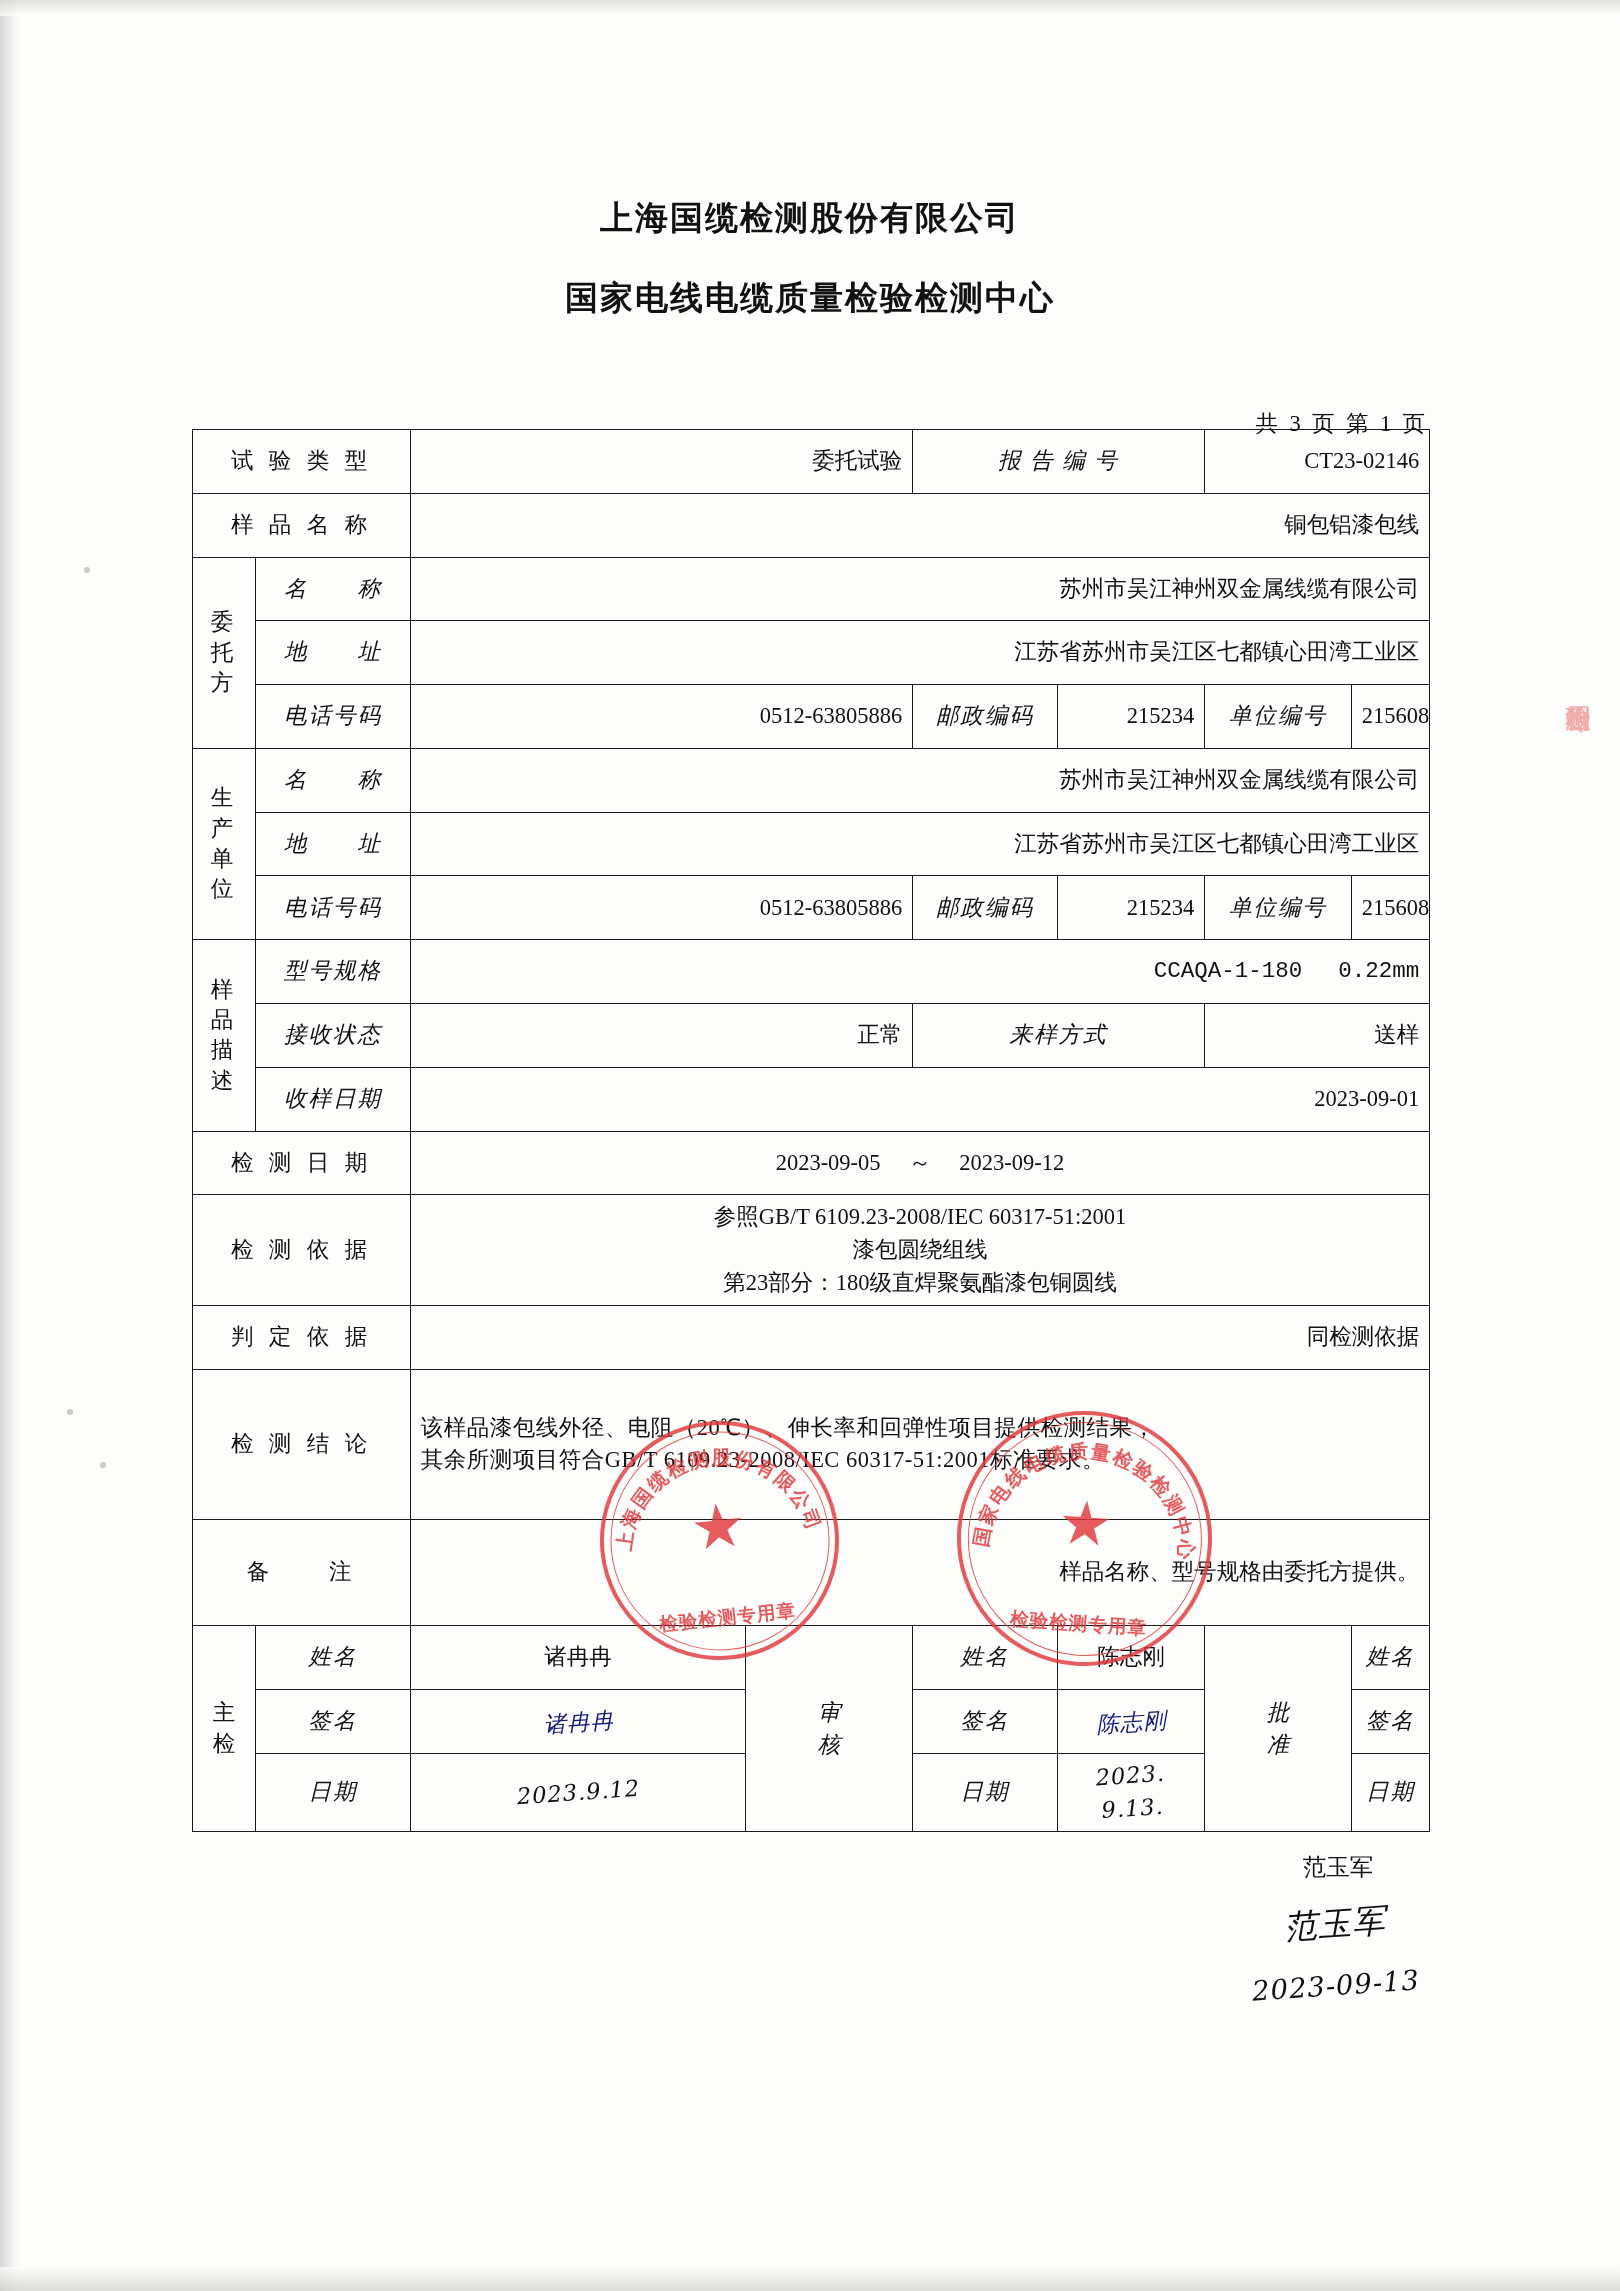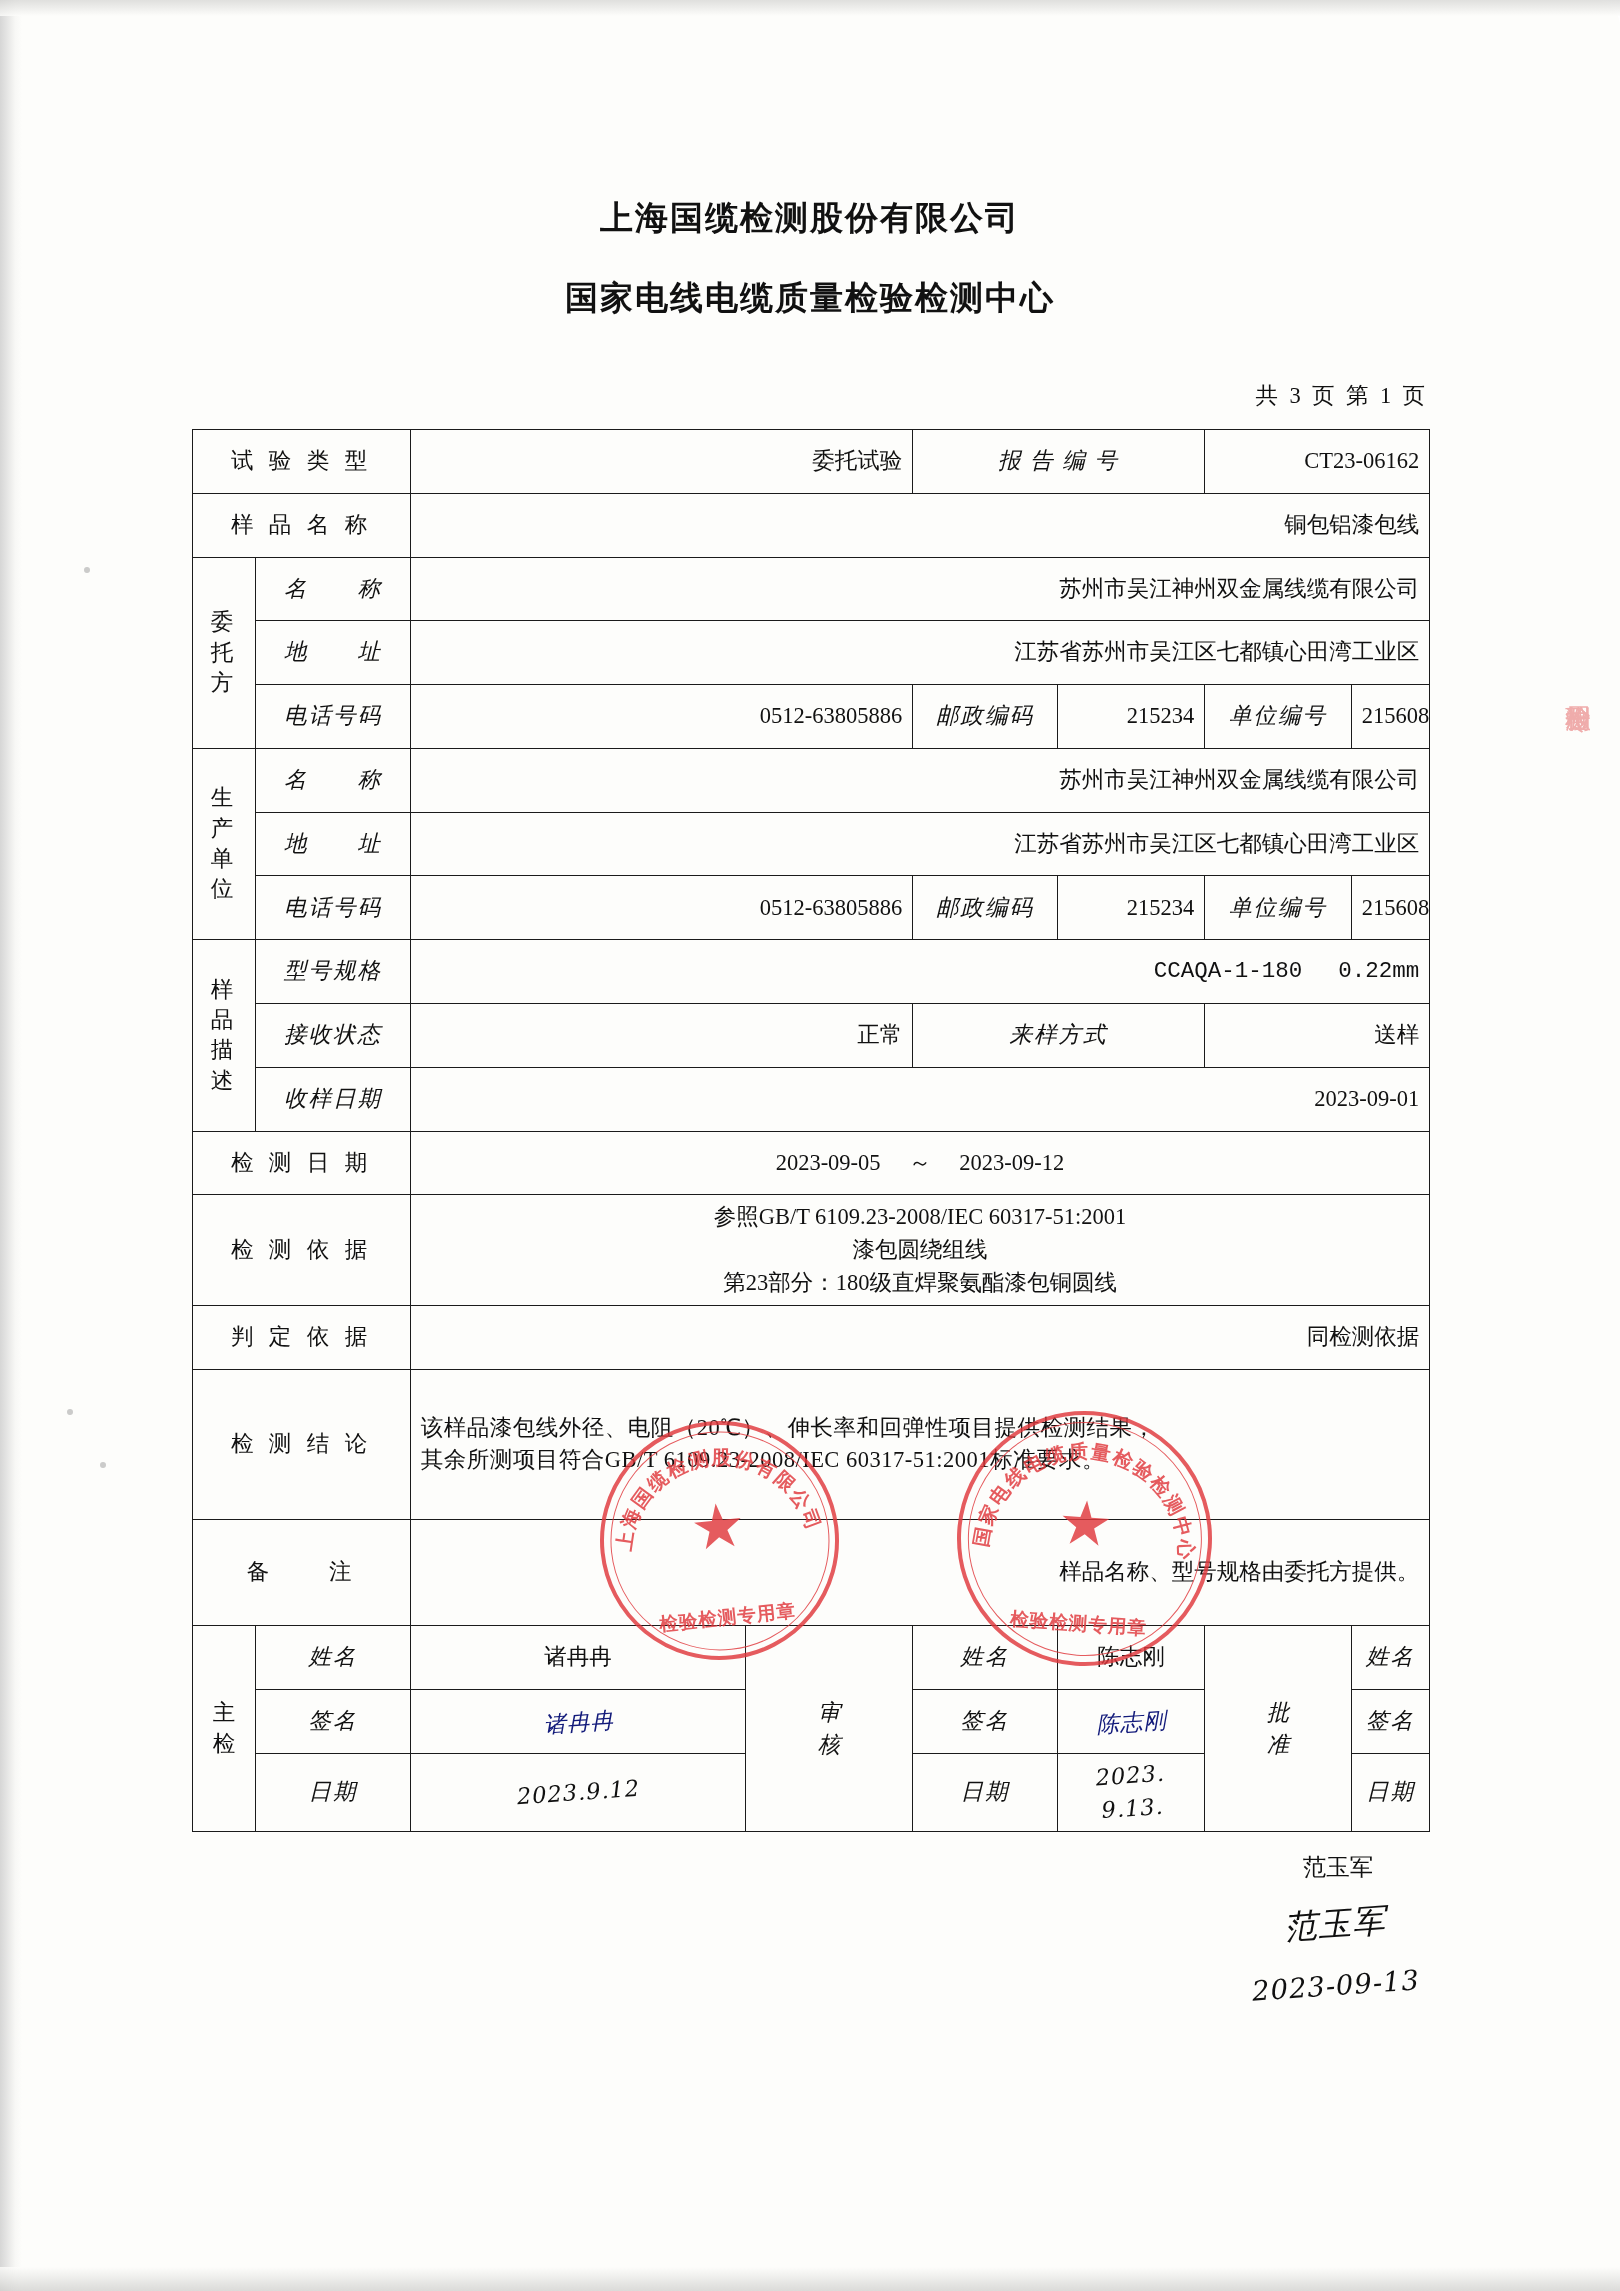--- a/index.html
+++ b/index.html
@@ -49,21 +49,21 @@
     text-align: center;
     font-weight: bold;
     letter-spacing: 2px;
   }
   #title1 { top: 196px; font-size: 33px; }
   #title2 { top: 276px; font-size: 33px; }
   #title3 { top: 351px; font-size: 37px; letter-spacing: 15.7px; }
 
   #pageno {
     position: absolute;
-    top: 380px;
+    top: 408px;
     right: 192px;
     font-size: 22.5px;
     letter-spacing: 2.9px;
   }
 
   table.main {
     position: absolute;
     left: 192px;
     top: 429px;
     width: 1237px;
@@ -213,21 +213,21 @@
       <col style="width:147px">
       <col style="width:147px">
       <col style="width:78px">
     </colgroup>
 
     <tbody>
         <tr>
       <td class="lbl" colspan="2">试 验 类 型</td>
       <td class="val" colspan="2">委托试验</td>
       <td class="lbl-tight" colspan="2">报 告 编 号</td>
-      <td class="val" colspan="2">CT23-06162</td>
+      <td class="val" colspan="2">CT23-02146</td>
     </tr>
 
     <tr>
       <td class="lbl" colspan="2">样 品 名 称</td>
       <td class="val" colspan="6">铜包铝漆包线</td>
     </tr>
 
     <tr>
       <td class="vert" rowspan="3">
         <span>委</span>

